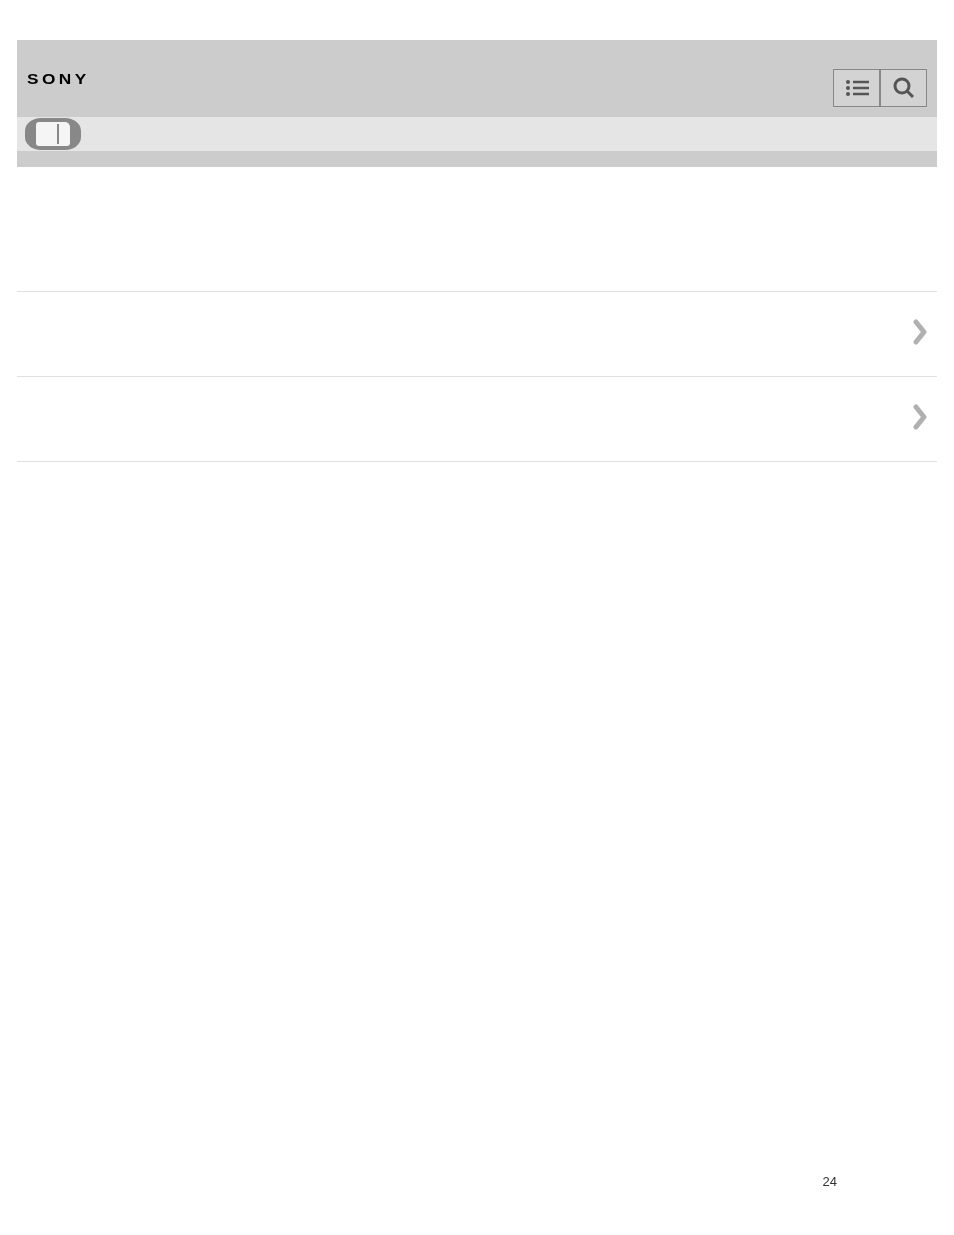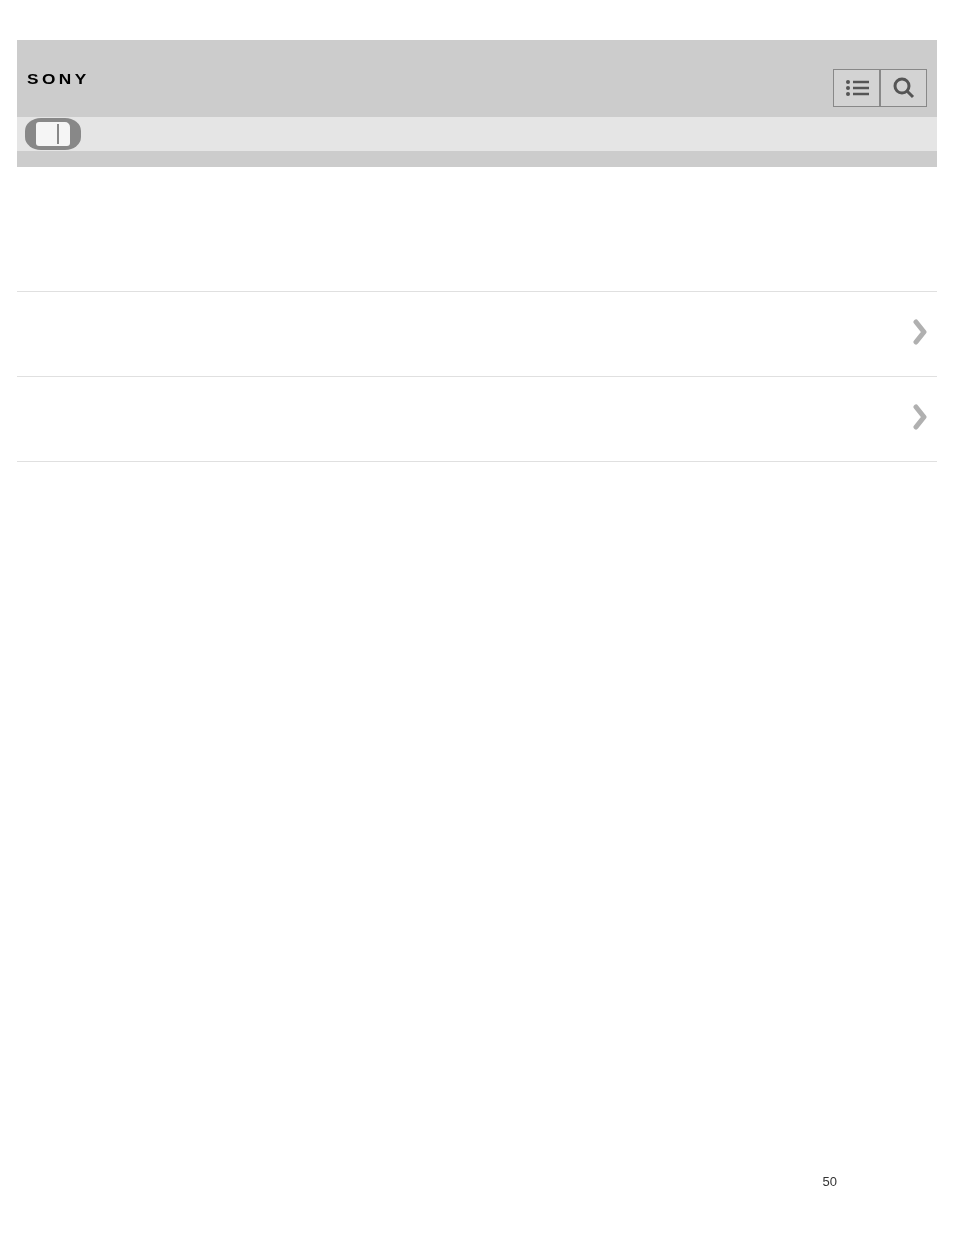--- a/index.html
+++ b/index.html
@@ -172,13 +172,13 @@
           <svg width="16" height="28" viewBox="0 0 16 28" fill="none">
             <path d="M3 4 L11 14 L3 24" stroke="#b0b0b0" stroke-width="5" stroke-linecap="round" stroke-linejoin="round"></path>
           </svg>
         </span>
       </div>
     </div>
   </div>
 
 </div>
 
-<div class="page-number">50</div>
+<div class="page-number">24</div>
 
 </body></html>

